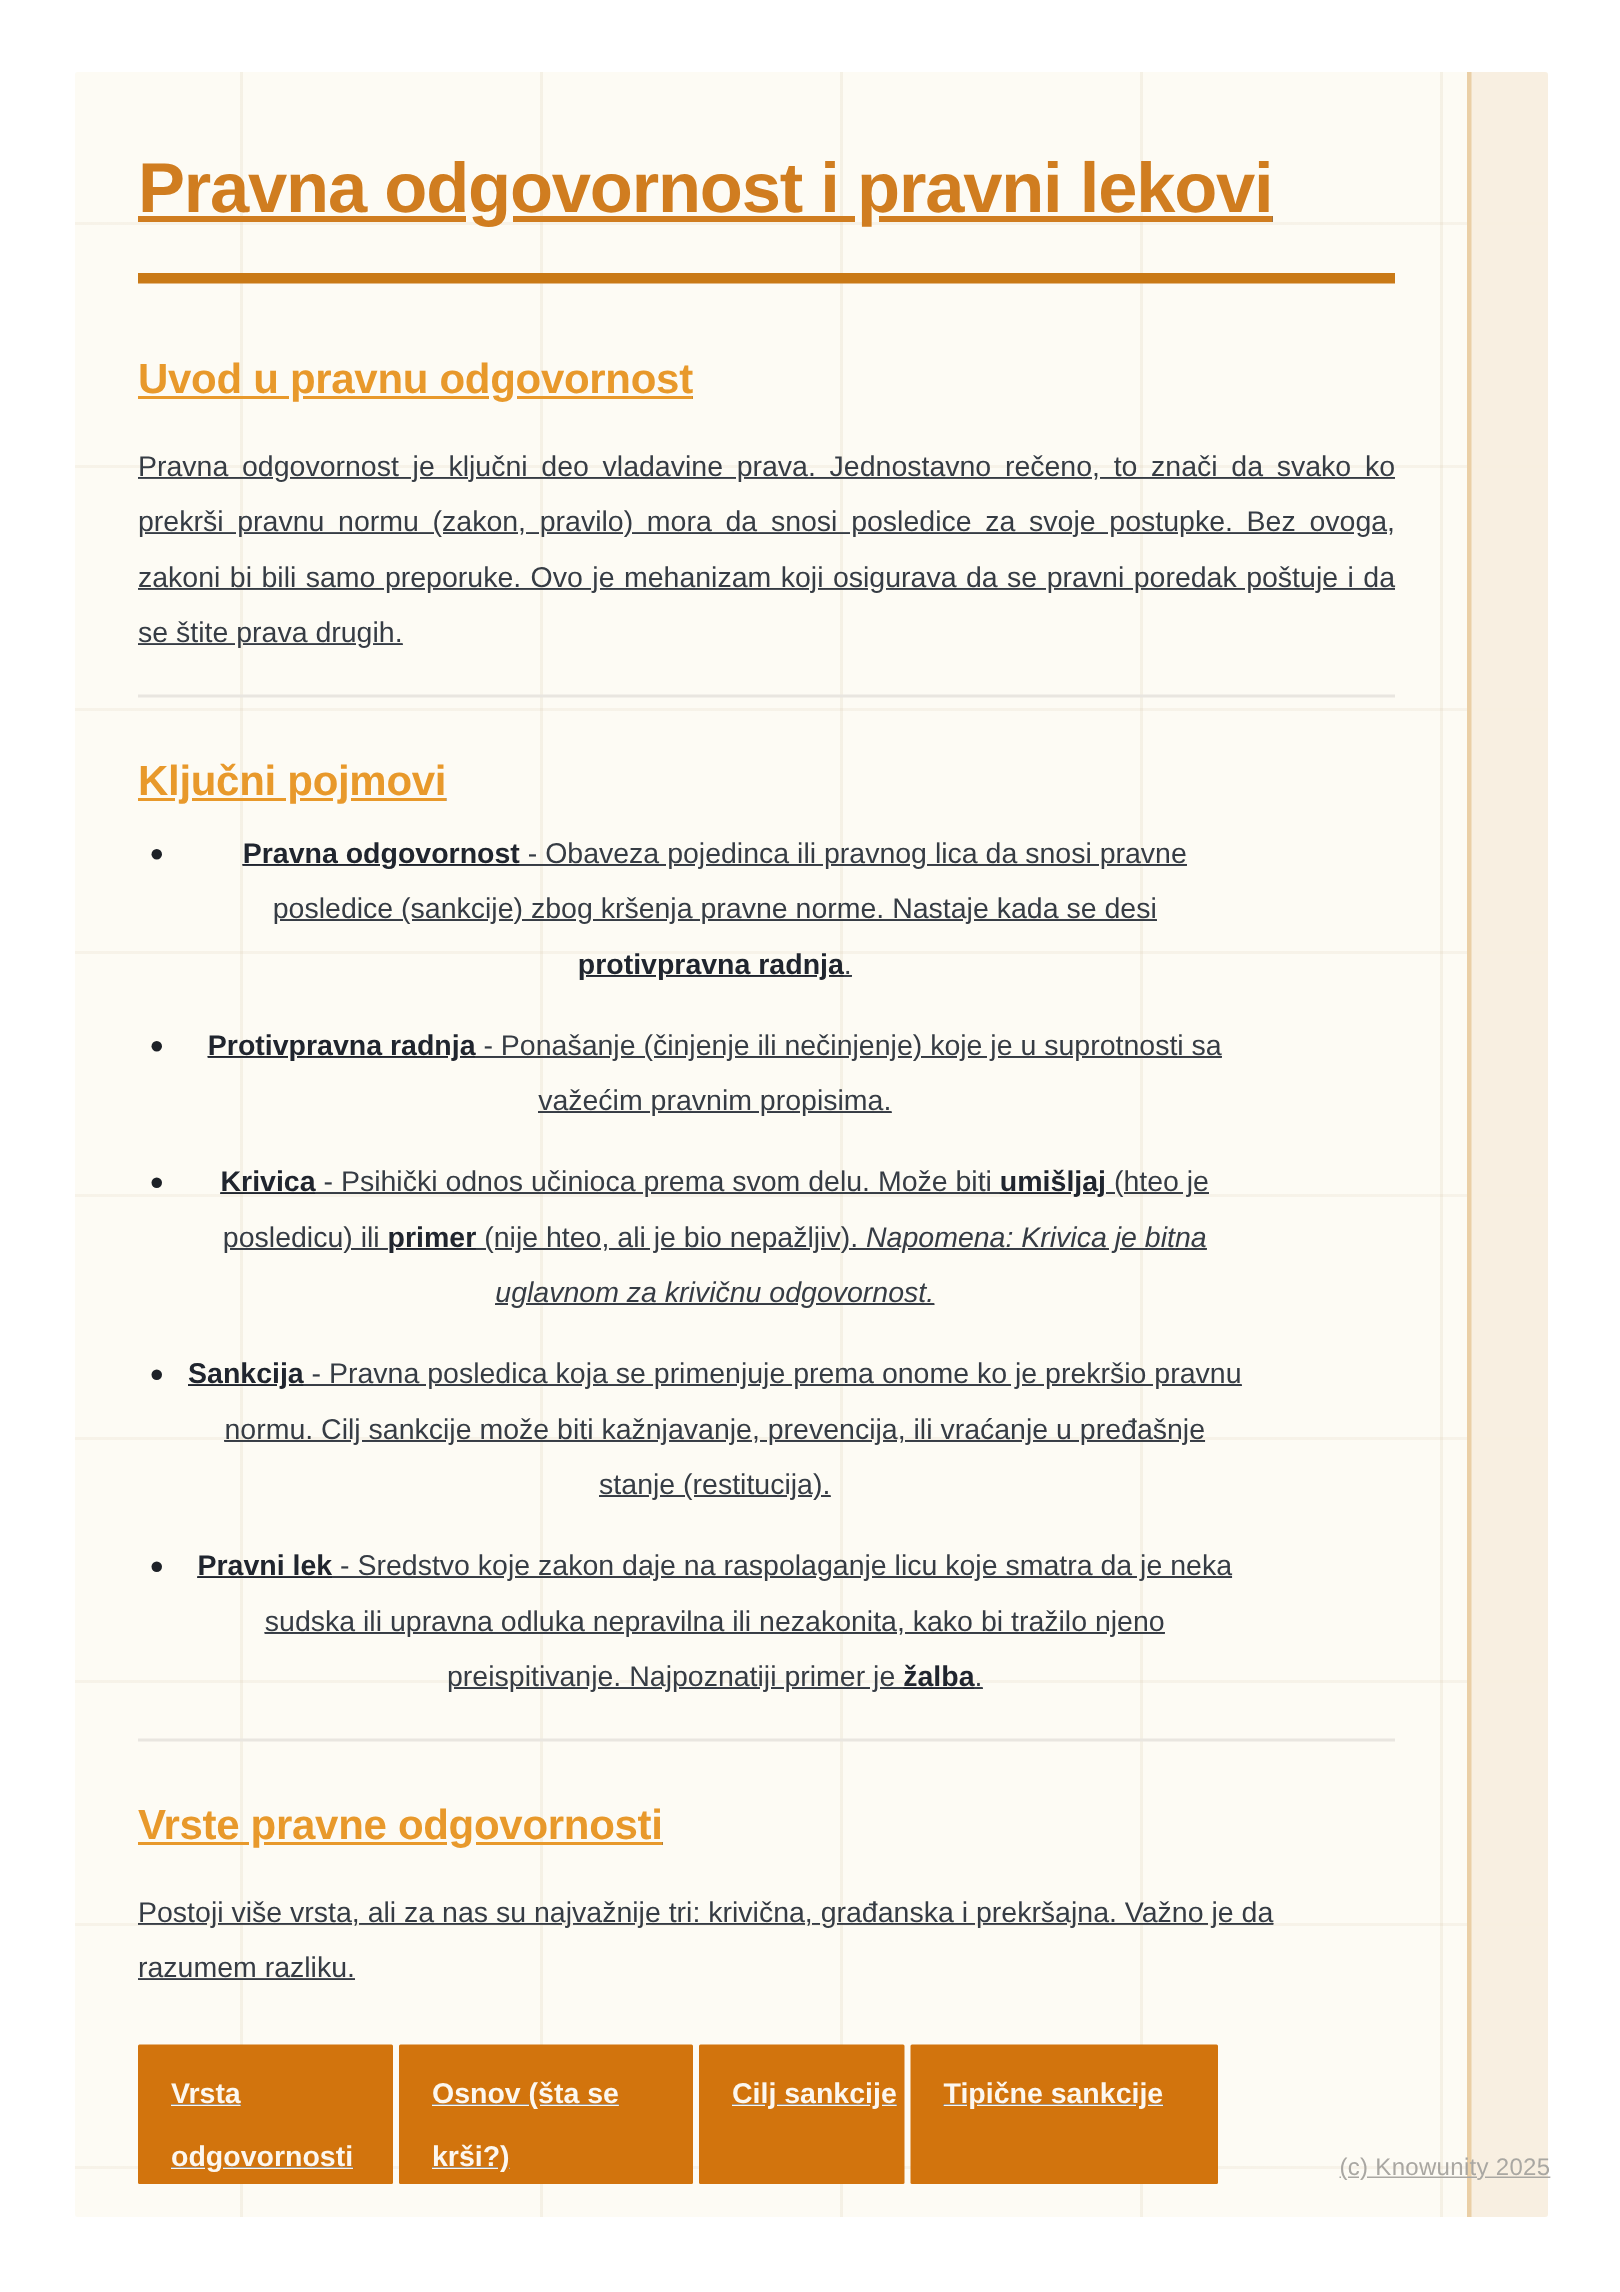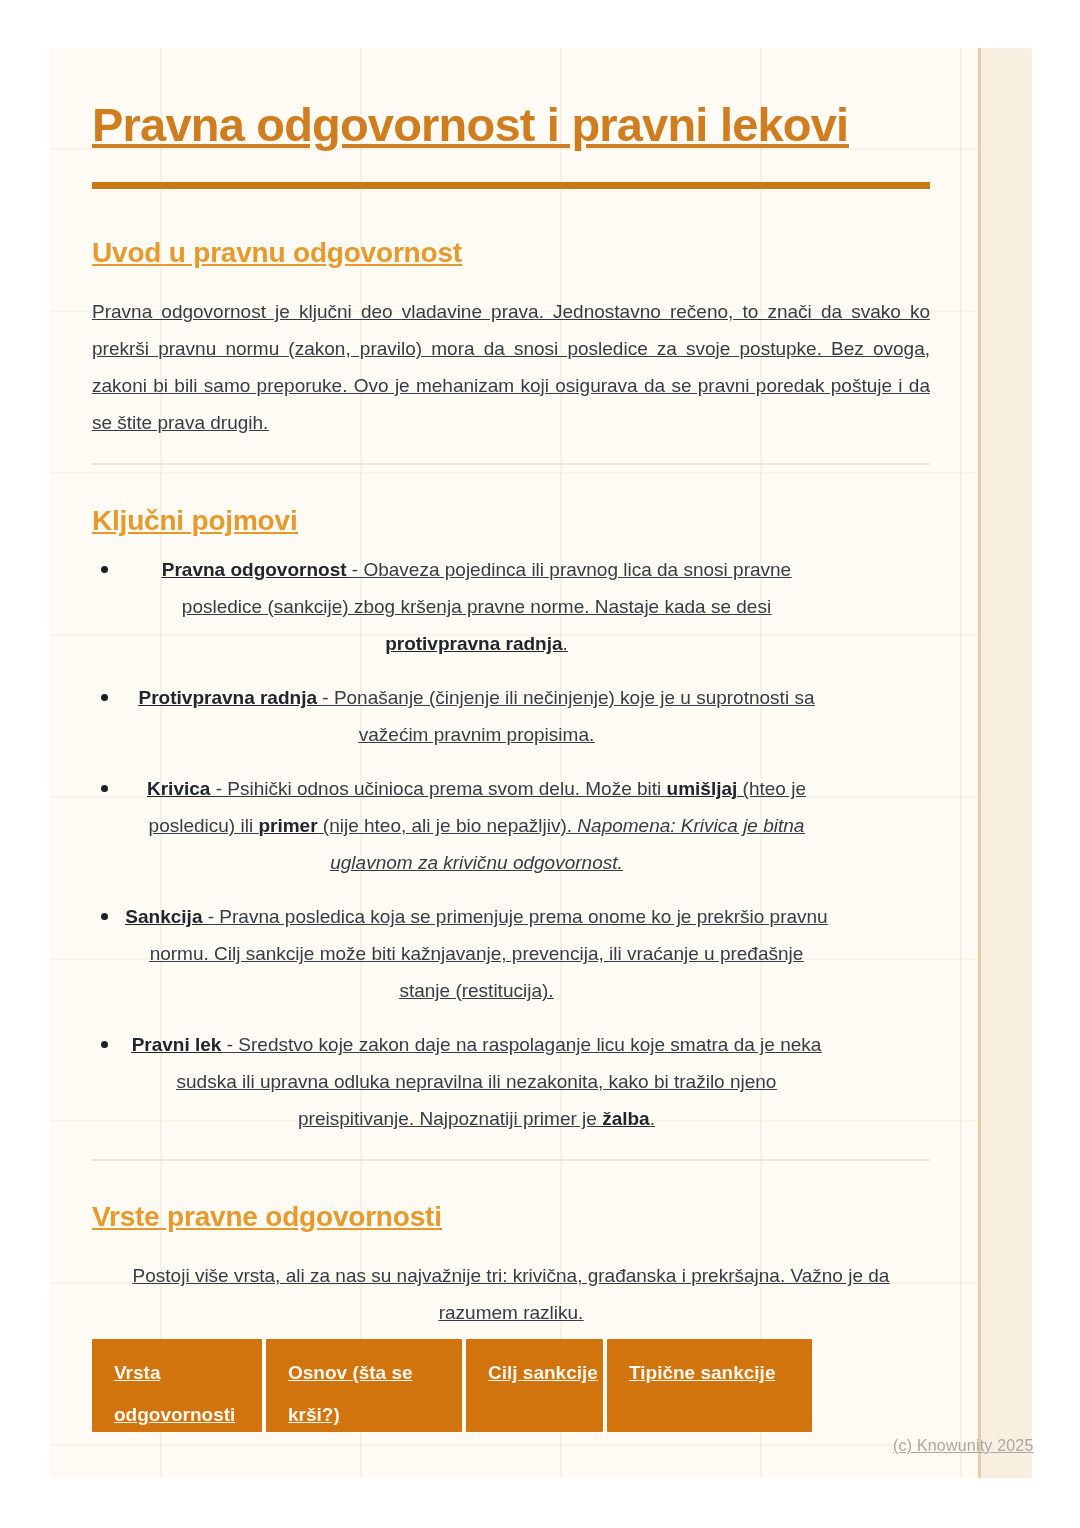--- a/index.html
+++ b/index.html
@@ -60,21 +60,20 @@
     line-height: 1.15;
     letter-spacing: -0.2px;
     margin-top: 48px;
   }
   h2.section-heading.mt-after-divider { margin-top: 40px; }
   p.body-par {
     margin-top: 24px;
     font-size: 19px;
     line-height: 37px;
     color: #363c44;
-    text-align: center;
   }
   p.body-par.justified { text-align: justify; }
   .divider {
     margin-top: 22px;
     width: 100%;
     height: 2px;
     background: #E9E6E0;
   }
   ul.terms {
     list-style: none;
@@ -96,21 +95,21 @@
     left: 9px;
     top: 15px;
     width: 7px;
     height: 7px;
     border-radius: 50%;
     background: #1d2127;
   }
   ul.terms strong { font-weight: 700; color: #20252e; }
   ul.terms em { font-style: italic; }
   .table-header-row {
-    margin-top: 8px;
+    margin-top: 32px;
     display: flex;
     gap: 4px;
     width: 733px;
   }
   .table-header-row .th {
     background: #D2740D;
     color: #FCF7EF;
     font-weight: 700;
     font-size: 19px;
     line-height: 42px;

